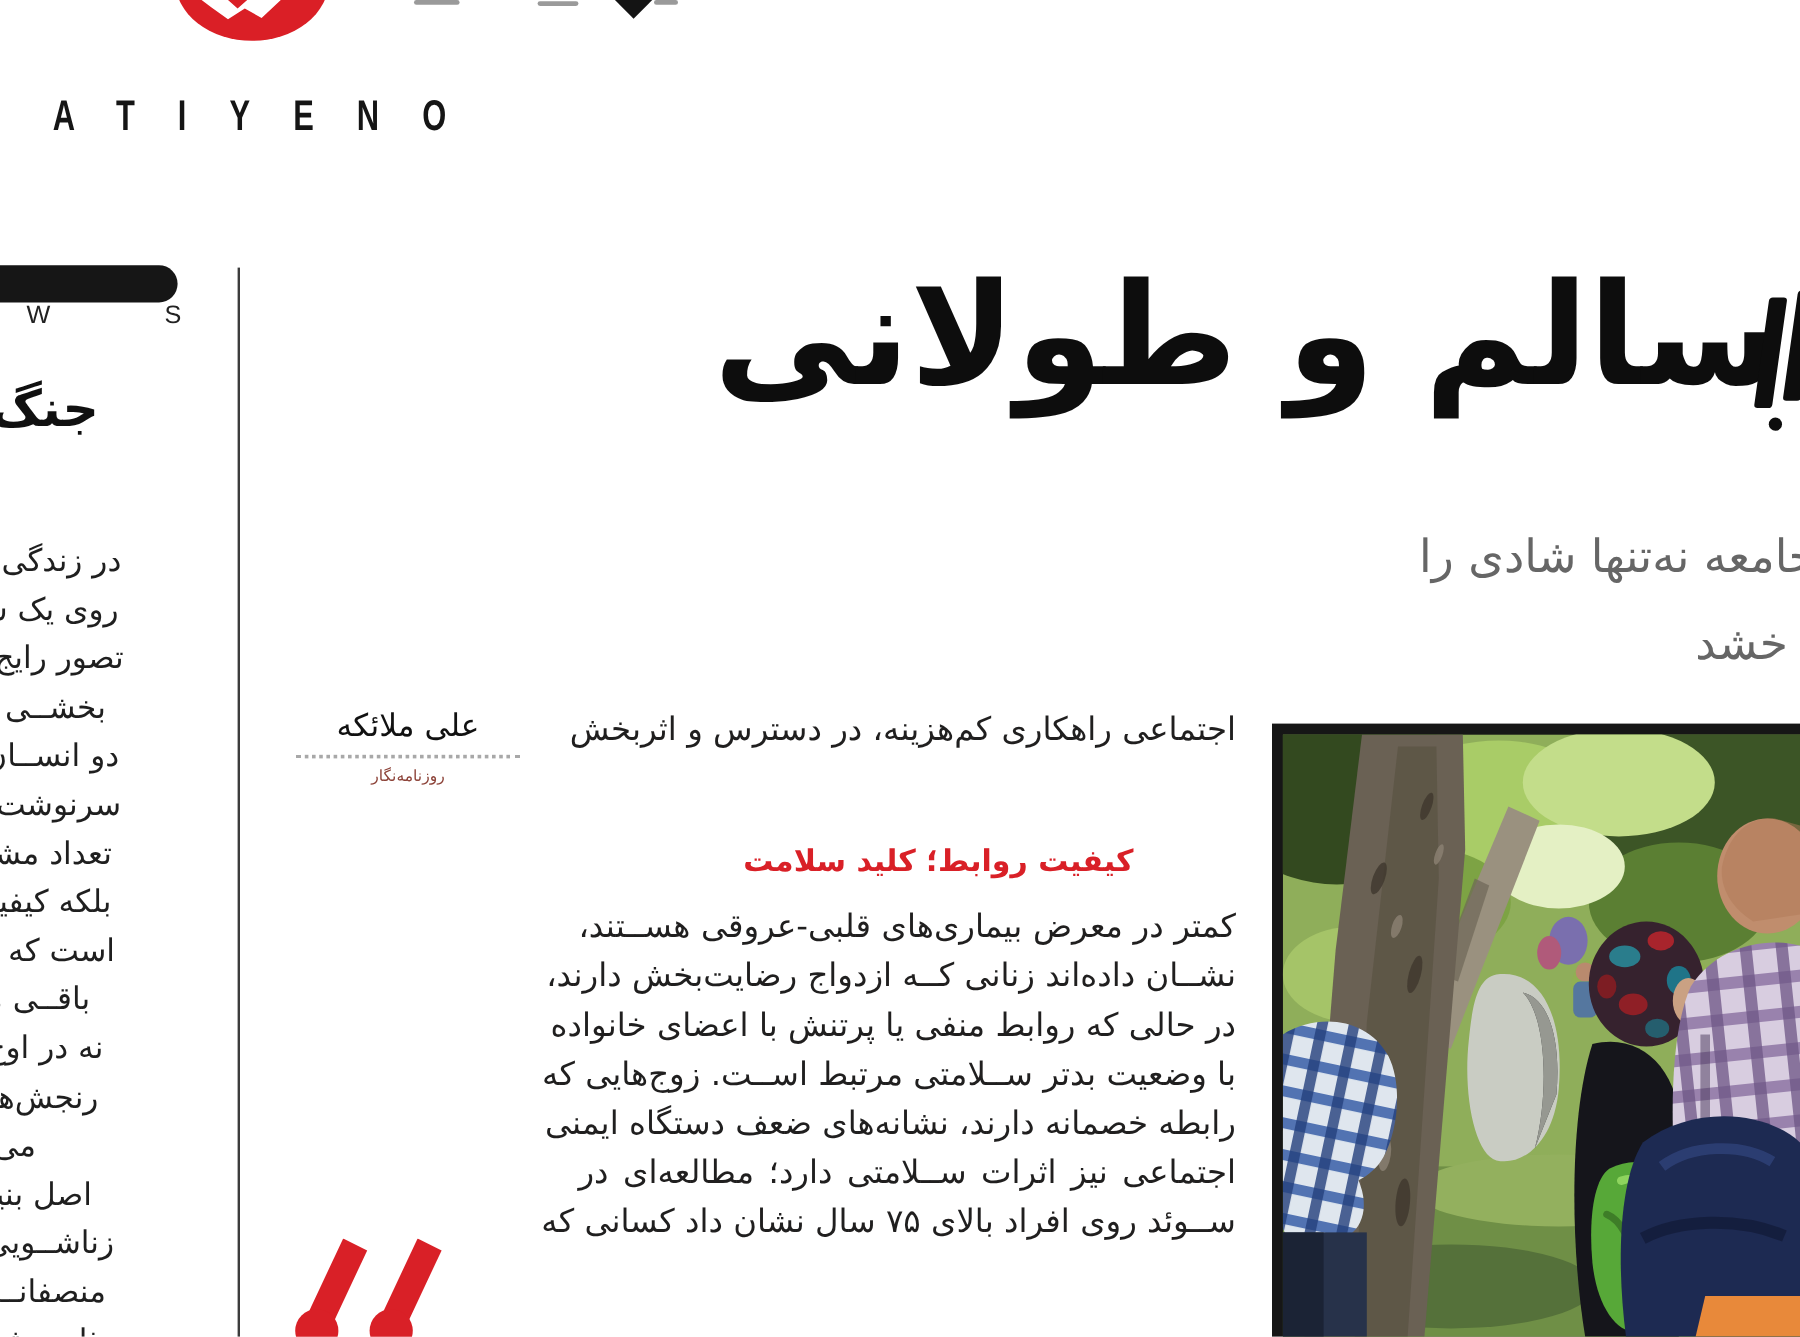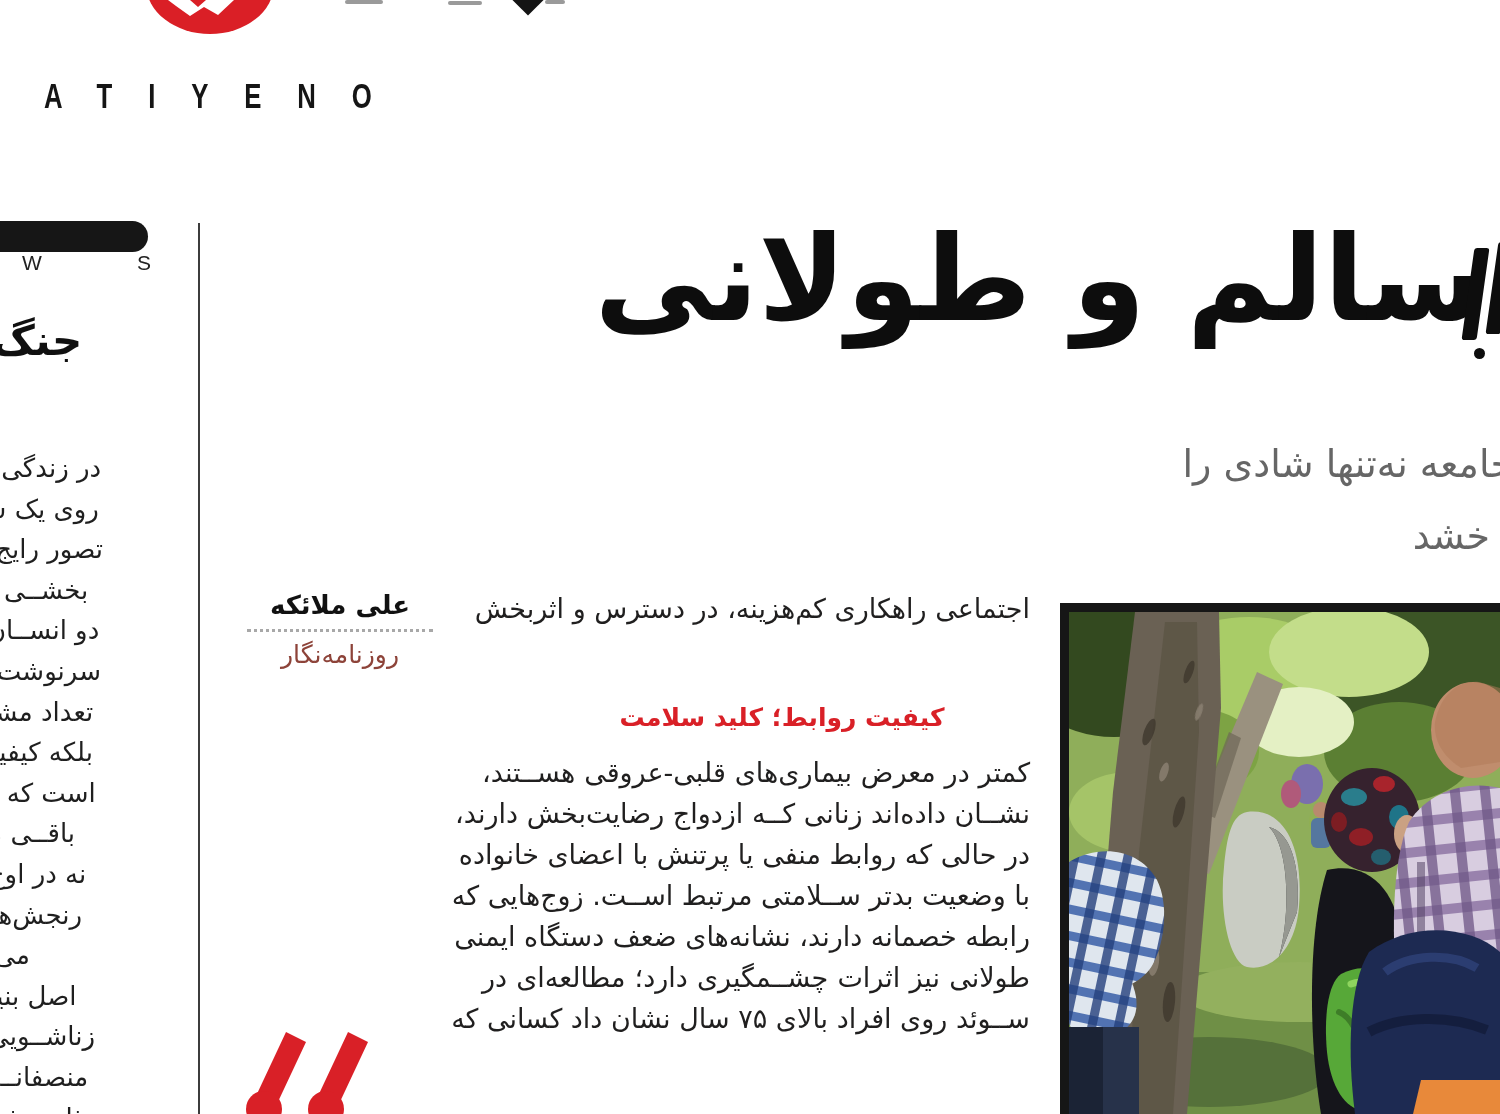--- a/index.html
+++ b/index.html
@@ -69,23 +69,23 @@
   .subtitle{
     right:-14px;top:428px;
     direction:rtl;text-align:right;
     font-size:38px;line-height:72px;color:var(--subtitle-gray);
     white-space:nowrap;
   }
   .subtitle .s2{margin-right:24px;}
 
   
   .byline{left:242px;top:590px;width:196px;text-align:center;direction:rtl;}
-  .byline .name{font-size:26px;font-weight:bold;color:#111;}
+  .byline .name{font-size:26px;font-weight:normal;color:#111;}
   .byline .dots{margin:9px auto 8px auto;width:186px;border-bottom:3px dotted #a8a8a8;height:0;}
-  .byline .role{font-size:25px;color:var(--role-maroon);}
+  .byline .role{font-size:13px;color:var(--role-maroon);}
 
   
   .col{left:482px;width:548px;direction:rtl;}
   .lead{top:588px;}
   .bodypara{top:752px;}
   .col .jline{
     font-size:27px;line-height:41px;color:#201f1f;
     text-align:justify;text-align-last:justify;
     height:41px;overflow:visible;white-space:nowrap;
   }
@@ -174,21 +174,21 @@
 </div>
 
 <div class="abs section-heading">کیفیت روابط؛ کلید سلامت</div>
 
 <div class="abs col bodypara">
     <div class="jline">کمتر در معرض بیماری‌های قلبی-عروقی هســتند،</div>
     <div class="jline">نشــان داده‌اند زنانی کــه ازدواج رضایت‌بخش دارند،</div>
     <div class="jline">در حالی که روابط منفی یا پرتنش با اعضای خانواده</div>
     <div class="jline">با وضعیت بدتر ســلامتی مرتبط اســت. زوج‌هایی که</div>
     <div class="jline">رابطه خصمانه دارند، نشانه‌های ضعف دستگاه ایمنی</div>
-    <div class="jline">طولانی نیز اثرات چشــمگیری دارد؛ مطالعه‌ای در</div>
+    <div class="jline">اجتماعی نیز اثرات ســلامتی دارد؛ مطالعه‌ای در</div>
     <div class="jline">ســوئد روی افراد بالای ۷۵ سال نشان داد کسانی که</div>
   </div>
 
 <div class="abs quote">
   <svg width="130" height="100" viewBox="0 0 130 100">
     <g fill="var(--accent-red)">
       <polygon points="42,0 62,10 32,74 12,64"></polygon>
       <circle cx="20" cy="77" r="18"></circle>
       <polygon points="104,0 124,10 94,74 74,64"></polygon>
       <circle cx="82" cy="77" r="18"></circle>

